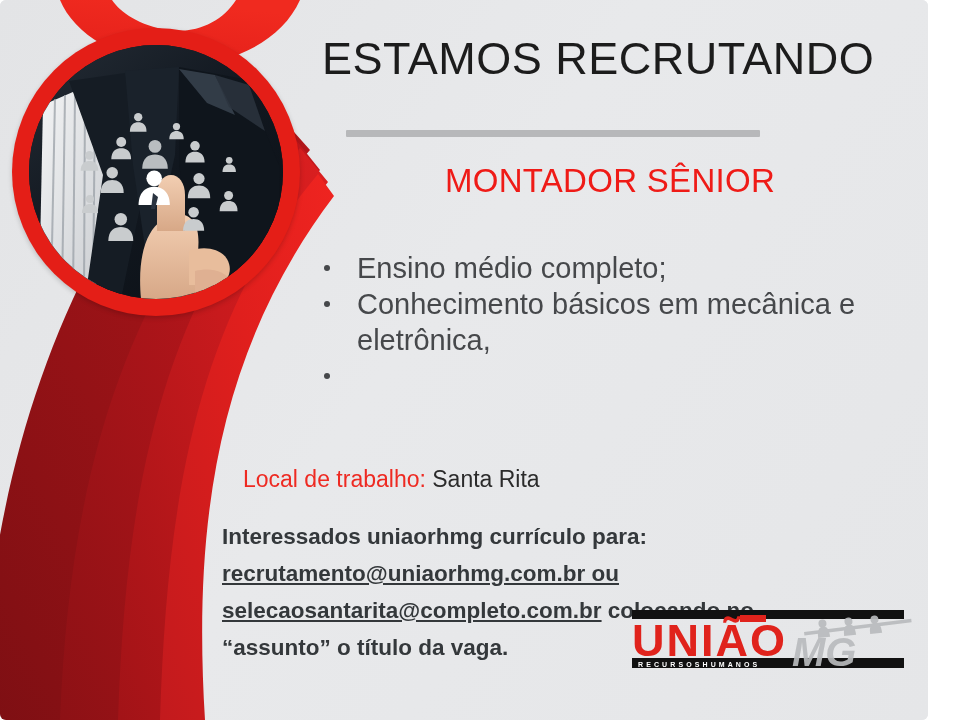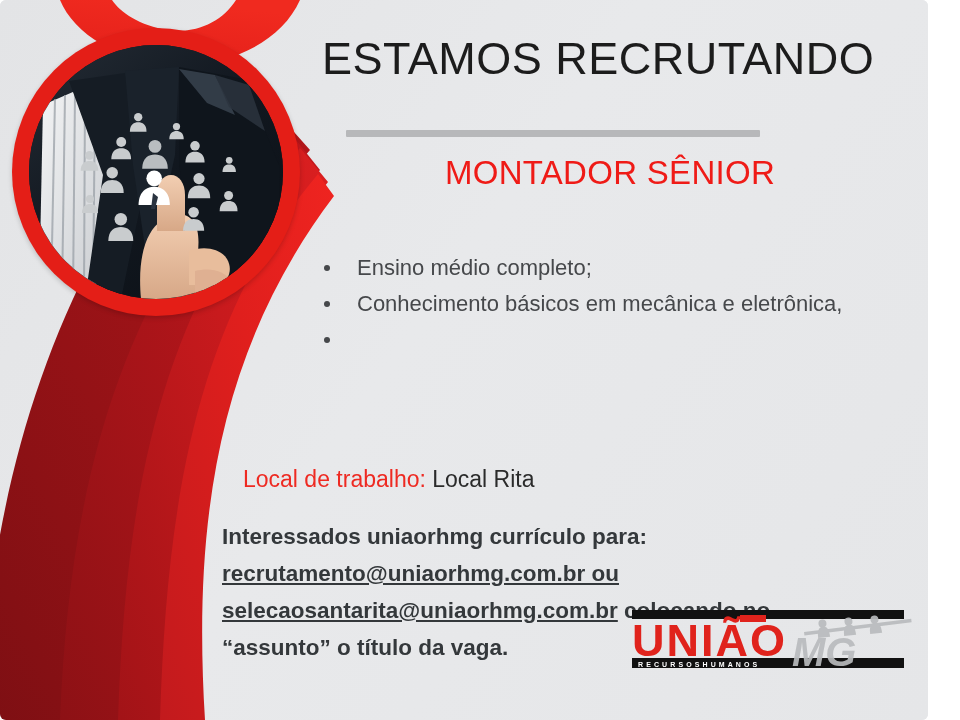--- a/index.html
+++ b/index.html
@@ -70,21 +70,21 @@
     left: 346px;
     top: 130px;
     width: 414px;
     height: 7px;
     background: #b7b8ba;
     border-radius: 1px;
   }
   .job-title {
     position: absolute;
     left: 330px;
-    top: 154px;
+    top: 162px;
     width: 560px;
     text-align: center;
     font-size: 33px;
     color: #ef1b17;
     font-weight: 400;
     letter-spacing: .3px;
     white-space: nowrap;
   }
   .requisitos {
     position: absolute;
@@ -98,21 +98,21 @@
   
   .req-list {
     position: absolute;
     left: 318px;
     top: 250px;
     width: 600px;
     margin: 0;
     padding: 0;
     list-style: none;
     color: #46484b;
-    font-size: 22px;
+    font-size: 29px;
     line-height: 36px;
   }
   .req-list li {
     position: relative;
     padding-left: 39px;
     margin: 0 0 0 0;
   }
   .req-list li .dot {
     position: absolute;
     left: 6px;
@@ -339,30 +339,30 @@
       <span class="dot"></span>
       <span>Conhecimento básicos em mecânica e eletrônica,</span>
     </li>
     <li>
       <span class="dot"></span>
     </li>
   </ul>
 
   <div class="local">
     <span class="lbl">Local de trabalho:</span>
-    <span>Local Rita</span>
+    <span>Santa Rita</span>
   </div>
 
   <div class="contact">
     <div>Interessados uniaorhmg currículo para:</div>
     <div>
       <span class="u">recrutamento@uniaorhmg.com.br ou</span>
     </div>
     <div>
-      <span class="u">selecaosantarita@uniaorhmg.com.br</span>
+      <span class="u">selecaosantarita@completo.com.br</span>
       <span>colocando no</span>
     </div>
     <div>“assunto” o título da vaga.</div>
   </div>
 
   <div class="logo">
     <svg width="300" height="62" viewBox="0 0 300 62" xmlns="http://www.w3.org/2000/svg">
 
       <rect x="0" y="2" width="272" height="9" fill="#111111"></rect>
       <rect x="108" y="7" width="26" height="7" fill="#e0231c"></rect>

